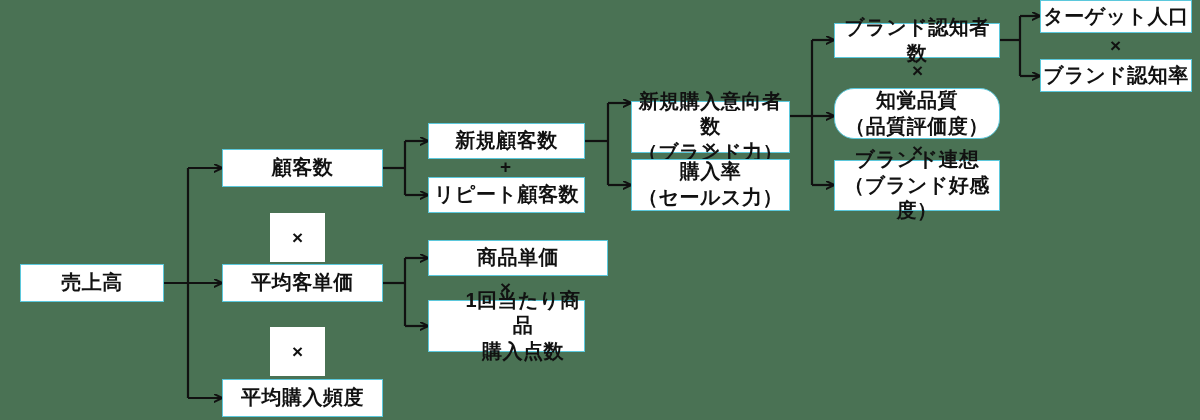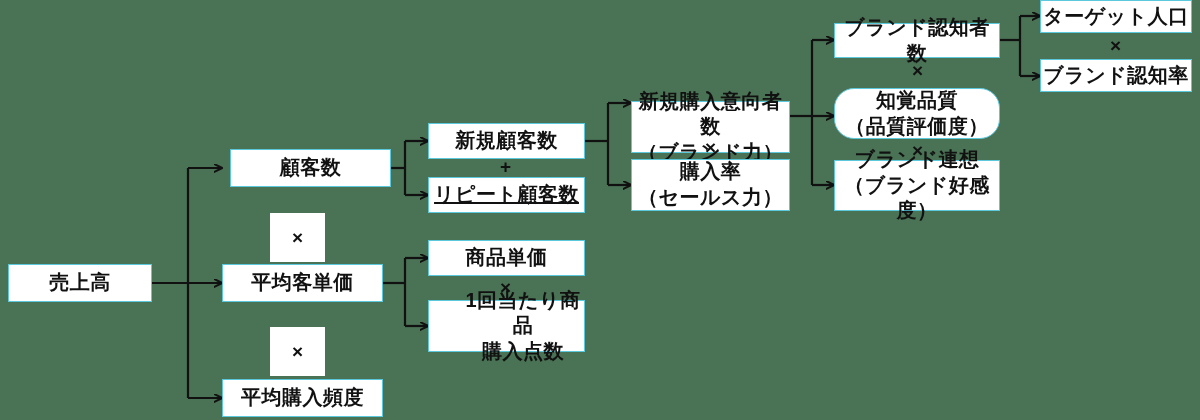--- a/index.html
+++ b/index.html
@@ -100,45 +100,45 @@
       <path d="M812,116 L834,116" marker-end="url(#ah)"></path>
       <path d="M812,185 L834,185" marker-end="url(#ah)"></path>
 
       <path d="M1000,40 L1020,40"></path>
       <path d="M1020,16 L1020,76"></path>
       <path d="M1020,16 L1040,16" marker-end="url(#ah)"></path>
       <path d="M1020,76 L1040,76" marker-end="url(#ah)"></path>
     </g>
   </svg>
 
-  <div class="node" style="left:8px;  top:264px; width:144px; height:38px;">売上高</div>
+  <div class="node" style="left:20px;  top:264px; width:144px; height:38px;">売上高</div>
 
-  <div class="node" style="left:230px; top:149px; width:161px; height:38px;">顧客数</div>
+  <div class="node" style="left:222px; top:149px; width:161px; height:38px;">顧客数</div>
 
   <div class="op" style="left:270px; top:213px; width:55px; height:49px;">
     <span class="glyph">×</span>
   </div>
 
   <div class="node" style="left:222px; top:264px; width:161px; height:38px;">平均客単価</div>
 
   <div class="op" style="left:270px; top:327px; width:55px; height:49px;">
     <span class="glyph">×</span>
   </div>
 
   <div class="node" style="left:222px; top:379px; width:161px; height:38px;">平均購入頻度</div>
 
   <div class="node" style="left:428px; top:123px; width:157px; height:36px;">新規顧客数</div>
 
   <div class="op bare" style="left:478px; top:152px; width:55px; height:30px;">
     <span class="glyph">+</span>
   </div>
 
-  <div class="node" style="left:428px; top:177px; width:157px; height:36px;text-decoration:underline;">リピート顧客数</div>
+  <div class="node" style="left:428px; top:177px; width:157px; height:36px;">リピート顧客数</div>
 
-  <div class="node" style="left:428px; top:240px; width:157px; height:36px;">商品単価</div>
+  <div class="node" style="left:428px; top:240px; width:180px; height:36px;">商品単価</div>
 
   <div class="op bare" style="left:478px; top:275px; width:55px; height:26px;">
     <span class="glyph">×</span>
   </div>
 
   <div class="node" style="left:428px; top:300px; width:157px; height:52px;padding-left:33px;">1回当たり商品
 購入点数</div>
 
   <div class="node" style="left:631px; top:85px; width:159px; height:52px;margin-top:16px;">新規購入意向者数
 （ブランド力）</div>

